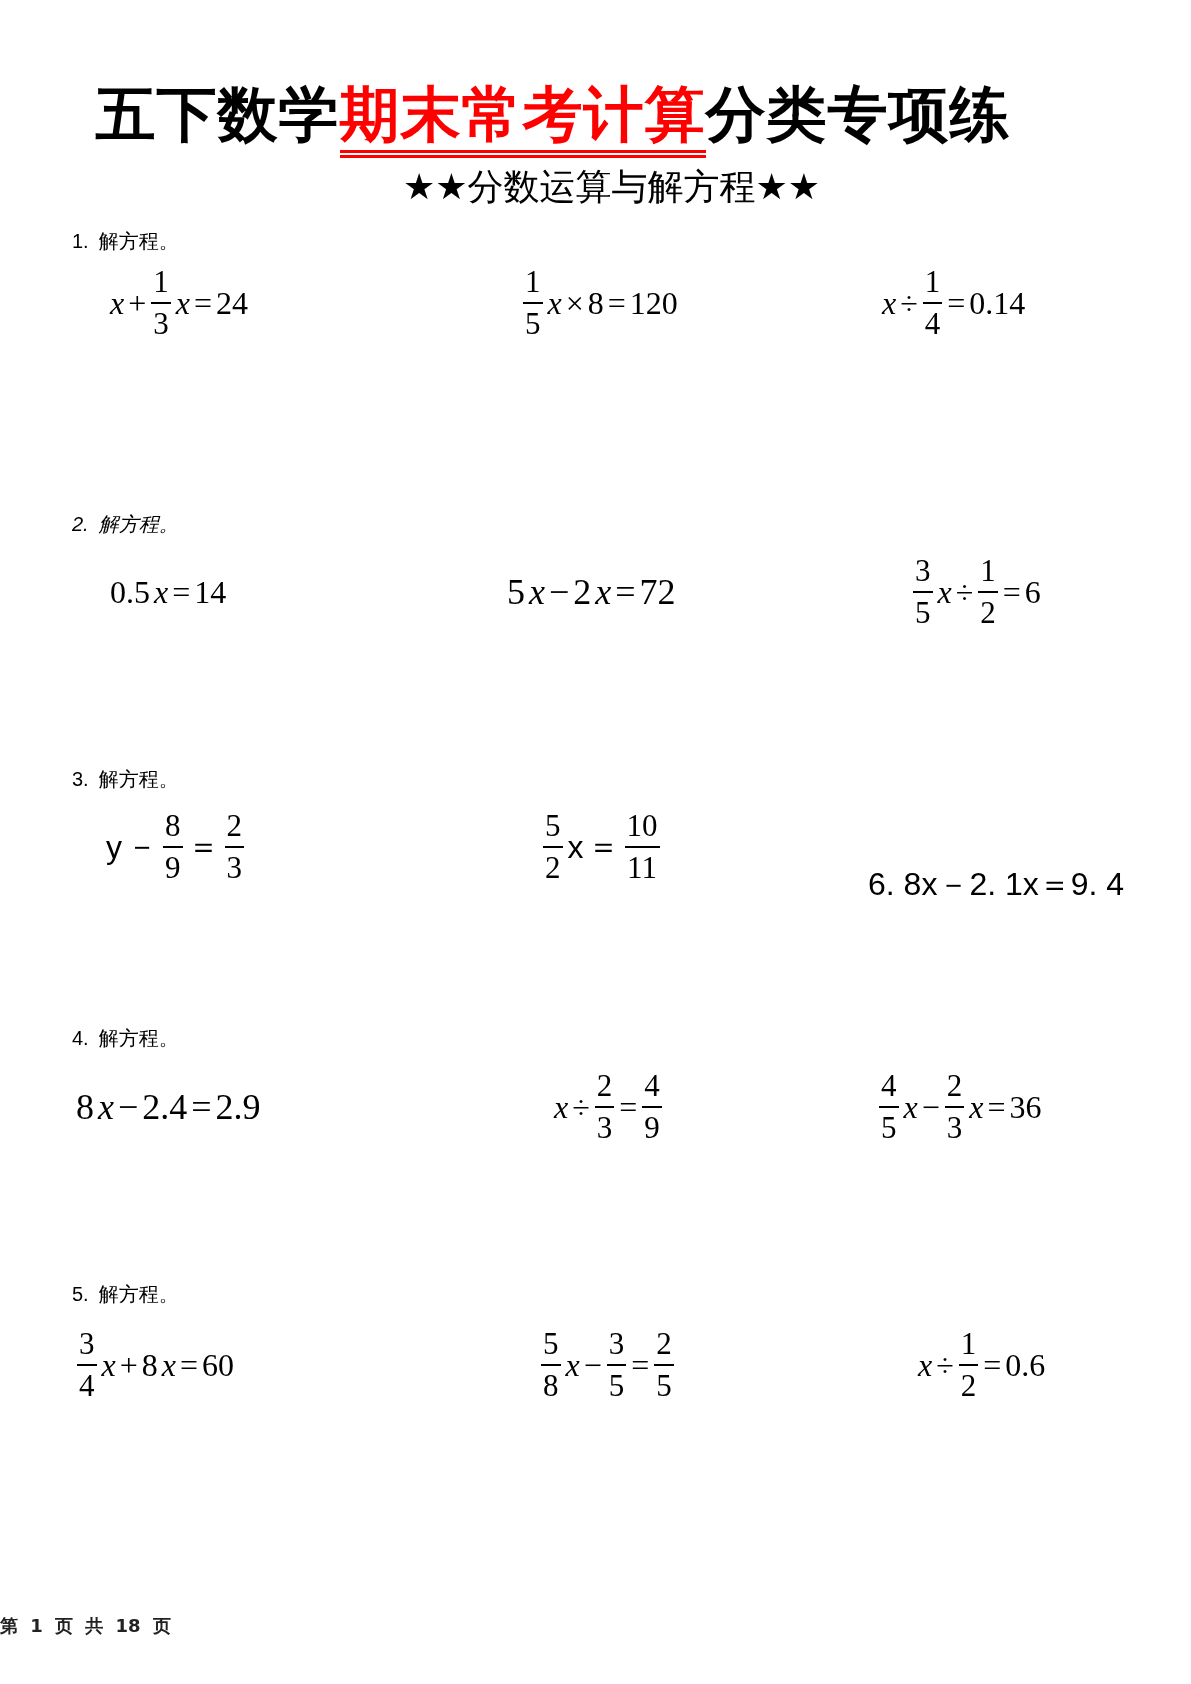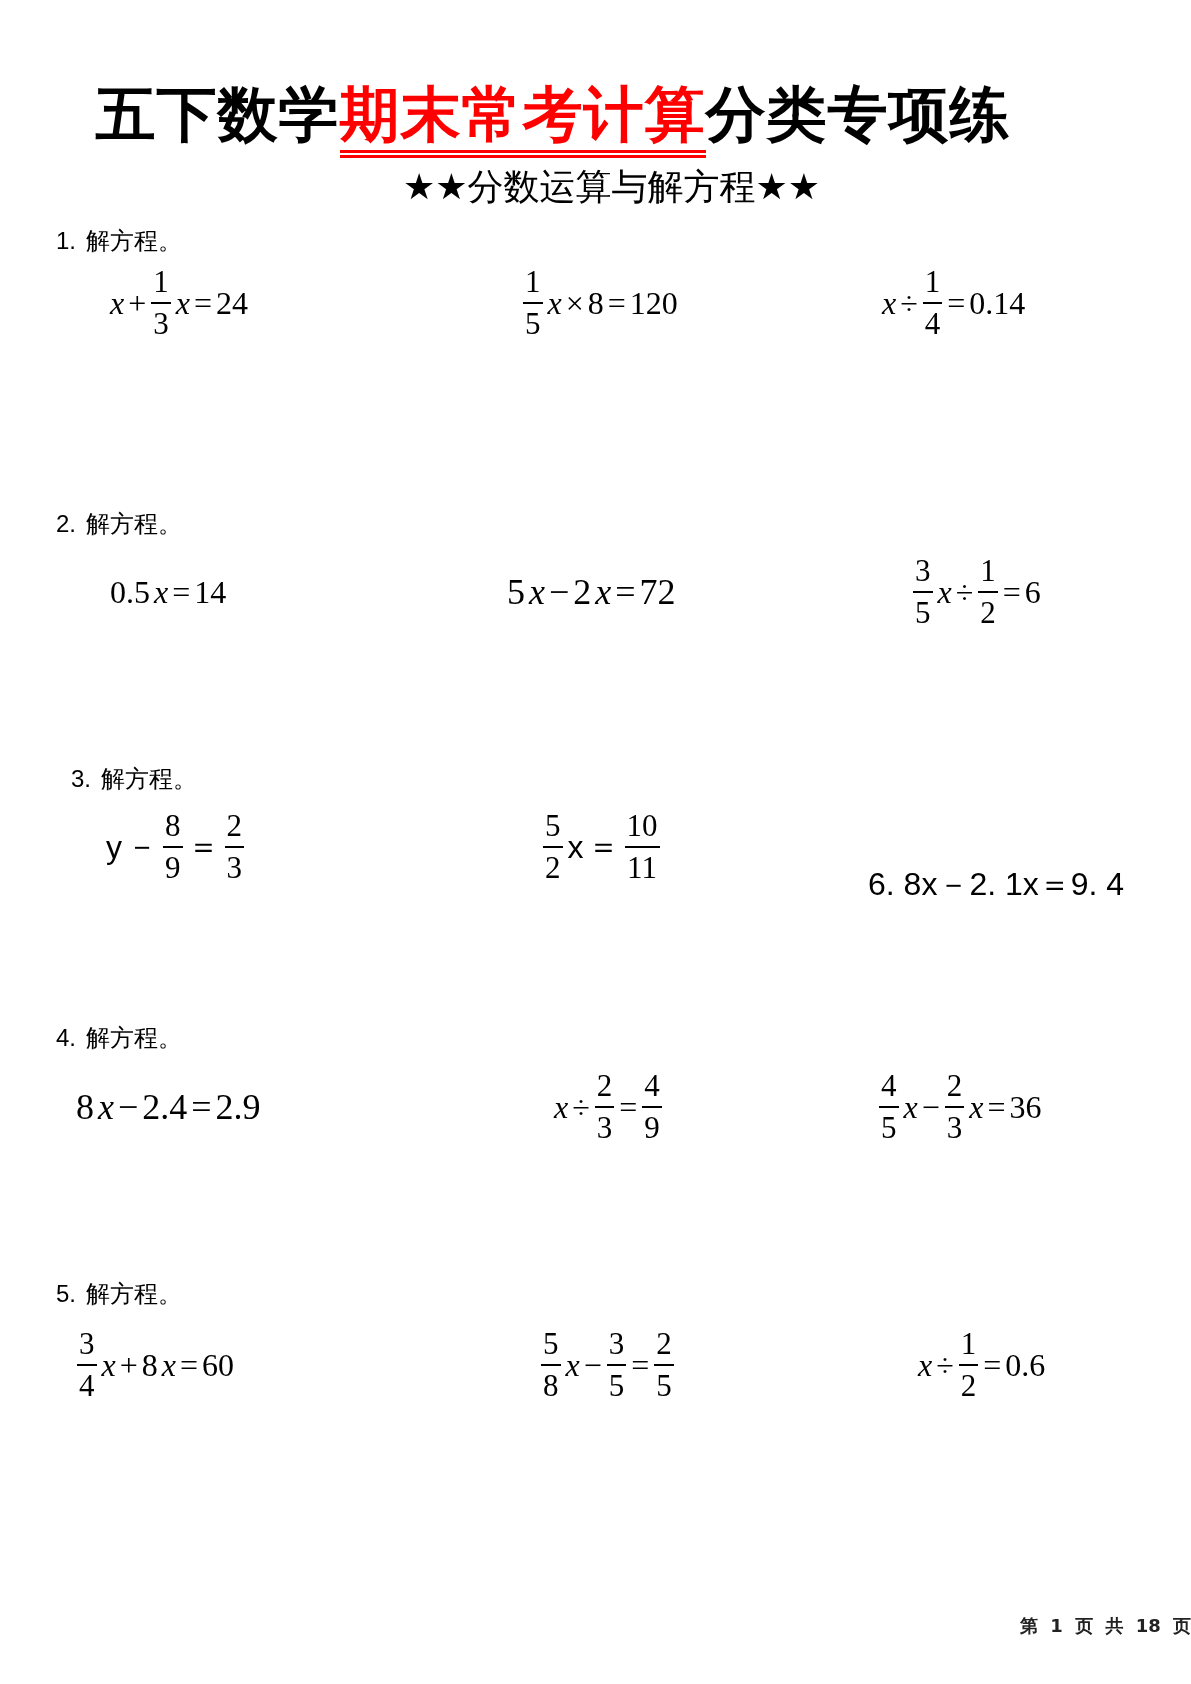--- a/index.html
+++ b/index.html
@@ -9,35 +9,35 @@
   .title { position: absolute; left: 0; top: 80px; width: 1106px; text-align: center;
            font-family: "DejaVu Sans", sans-serif; font-weight: bold; font-size: 60px;
            line-height: 68px; letter-spacing: 1px; white-space: nowrap; }
   .title .hl { color: #ff0000; position: relative; display: inline-block; }
   .title .hl::after { content: ""; position: absolute; left: 0; right: 0; bottom: -10px;
            height: 3px; border-top: 3px solid #ff0000; border-bottom: 3px solid #ff0000; height: 2px; }
 
   .subtitle { position: absolute; left: 16px; top: 166px; width: 1191px; text-align: center;
               font-size: 36px; line-height: 42px; white-space: nowrap; }
 
-  .q-head { position: absolute; left: 56px; font-size: 24px; line-height: 34px; white-space: nowrap; }
+  .q-head { position: absolute; left: 72px; font-size: 20px; line-height: 34px; white-space: nowrap; }
   .q-head .num { font-family: "Liberation Sans", sans-serif; margin-right: 10px; }
 
   .eq { position: absolute; display: flex; align-items: center; white-space: nowrap;
         font-family: "Liberation Serif", serif; font-size: 32px; height: 90px; }
   .eq .tok { padding: 0 2px; }
   .eq .tok.it { font-style: italic; }
   .eq .tok.sans { font-family: "Liberation Sans", sans-serif; font-style: normal; }
   .eq.big { font-size: 36px; }
   .frac { display: inline-flex; flex-direction: column; align-items: center; margin: 0 3px;
           font-size: 31px; line-height: 40px; }
   .frac .bar { width: 100%; min-width: 18px; border-top: 2px solid #000; height: 0; }
   .frac .nu, .frac .de { padding: 0 2px; }
 
-  .footer { position: absolute; left: 0; top: 1614px; width: 1191px; text-align: right;
+  .footer { position: absolute; left: 0; top: 1614px; width: 1191px; text-align: left;
             font-size: 18px; font-weight: bold; color: #222; word-spacing: 6px; }
 </style>
 </head>
 <body>
 
 <div class="title">
   <span>五下数学</span><span class="hl">期末常考计算</span><span>分类专项练</span>
 </div>
 
 <div class="subtitle">★★分数运算与解方程★★</div>
@@ -72,21 +72,21 @@
       <span class="tok it">x</span>
       <span class="tok">÷</span>
       <span class="frac">
         <span class="nu">1</span>
         <span class="bar"></span>
         <span class="de">4</span>
       </span>
       <span class="tok">=</span>
       <span class="tok">0.14</span>
     </div>
-    <div class="q-head" style="top: 507px;"><span class="num">2.</span><span class="lab">解方程。</span></div>
+    <div class="q-head" style="top: 507px; font-style: italic;"><span class="num">2.</span><span class="lab">解方程。</span></div>
     <div class="eq" style="left: 108px; top: 547px; text-align: right;">
       <span class="tok">0.5</span>
       <span class="tok it">x</span>
       <span class="tok">=</span>
       <span class="tok">14</span>
     </div>
     <div class="eq big" style="left: 505px; top: 547px;">
       <span class="tok">5</span>
       <span class="tok it">x</span>
       <span class="tok">−</span>
@@ -104,21 +104,21 @@
       <span class="tok it">x</span>
       <span class="tok">÷</span>
       <span class="frac">
         <span class="nu">1</span>
         <span class="bar"></span>
         <span class="de">2</span>
       </span>
       <span class="tok">=</span>
       <span class="tok">6</span>
     </div>
-    <div class="q-head" style="top: 762px; margin-left: 15px;"><span class="num">3.</span><span class="lab">解方程。</span></div>
+    <div class="q-head" style="top: 762px;"><span class="num">3.</span><span class="lab">解方程。</span></div>
     <div class="eq" style="left: 104px; top: 802px;">
       <span class="tok sans">y</span>
       <span class="tok sans">－</span>
       <span class="frac">
         <span class="nu">8</span>
         <span class="bar"></span>
         <span class="de">9</span>
       </span>
       <span class="tok sans">＝</span>
       <span class="frac">

